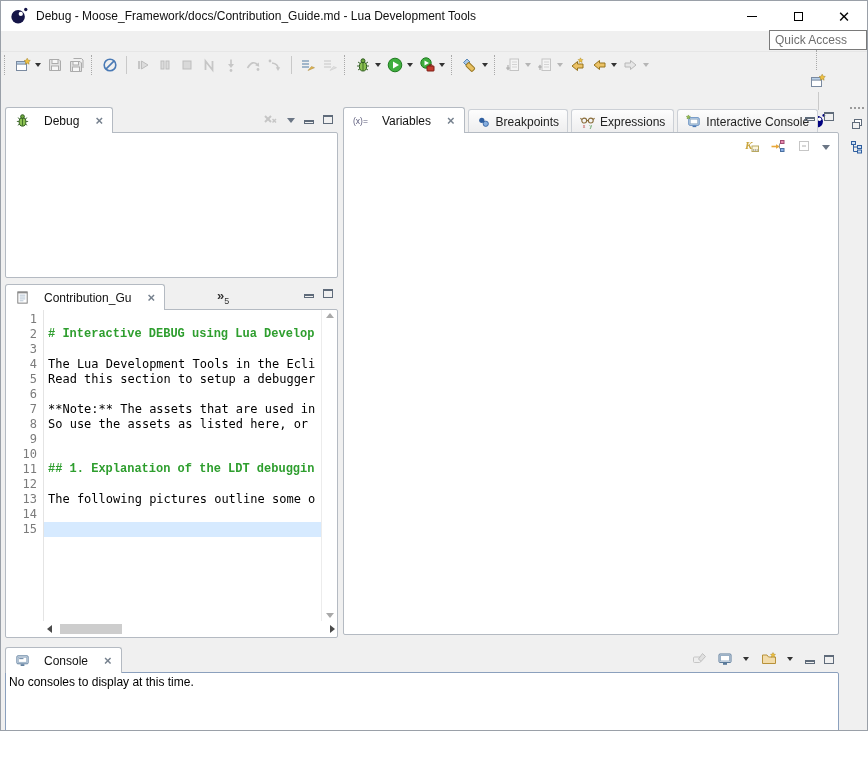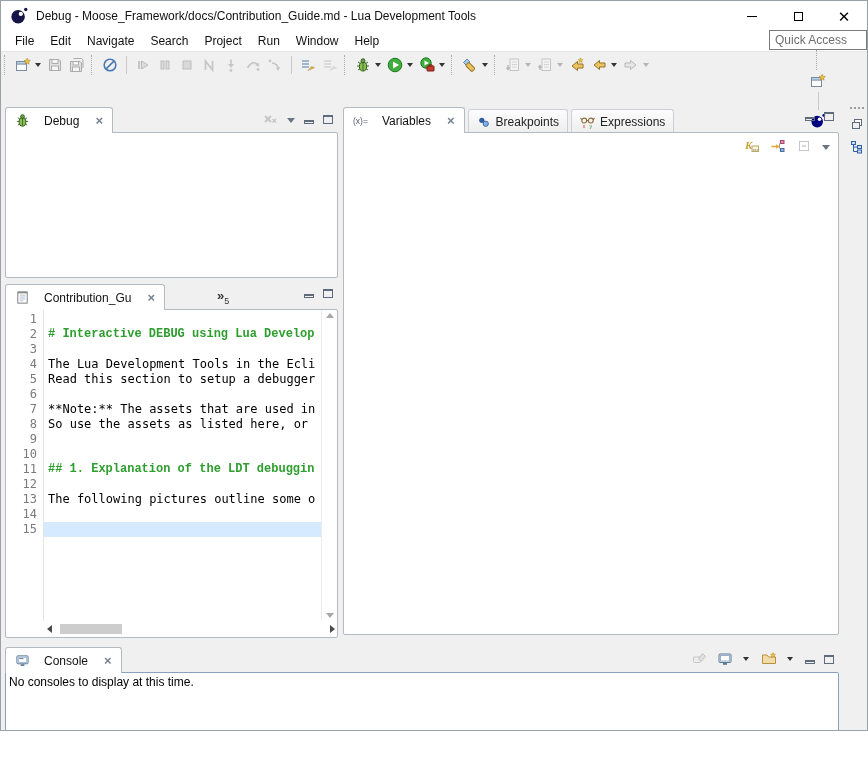--- a/index.html
+++ b/index.html
@@ -126,30 +126,20 @@
         </div>
       <div class="wbtn">
           <div class="g-max"></div>
         </div>
       <div class="wbtn">
           <span class="g-close">✕</span>
         </div>
     </div>
   </div>
 
-  <div class="menubar">
-    <span class="mi">File</span>
-    <span class="mi">Edit</span>
-    <span class="mi">Navigate</span>
-    <span class="mi">Search</span>
-    <span class="mi">Project</span>
-    <span class="mi">Run</span>
-    <span class="mi">Window</span>
-    <span class="mi">Help</span>
-  </div>
 
   <div class="toolrow r1">
     <div class="sep"></div>
     <span class="tb">
       <svg viewBox="0 0 16 16">
           <rect x="1.5" y="4.5" width="10" height="9" fill="#fff" stroke="#7a8aa0"></rect>
           <rect x="1.5" y="4.5" width="10" height="2.6" fill="#b8d0e8" stroke="#7a8aa0"></rect>
           <path d="M12.2 1.2 l1 2 2.1.3 -1.6 1.5 .4 2.2 -1.9-1.1 -1.9 1.1 .4-2.2 -1.6-1.5 2.1-.3 z" fill="#f0c040" stroke="#a08020" stroke-width="0.5"></path>
         </svg>
     </span>
@@ -497,20 +487,29 @@
               <circle cx="4.5" cy="7" r="2.6"></circle>
               <circle cx="11.5" cy="7" r="2.6"></circle>
               <path d="M7.1 7 h1.8"></path>
               <path d="M1.9 6 l-1.4-1.5 M14.1 6 l1.4-1.5"></path>
             </g>
             <text x="3" y="15" font-size="5.5" fill="#c04040">x</text>
             <text x="10" y="15" font-size="5.5" fill="#3a8a3a">y</text>
           </svg>
         <span>Expressions</span>
       </div>
+      <div class="tab-un">
+        <svg width="15" height="15" viewBox="0 0 16 16">
+            <rect x="3" y="4" width="11" height="8" rx="1" fill="#cfe4f4" stroke="#4a7ab5"></rect>
+            <rect x="4.5" y="5.5" width="8" height="5" fill="#fff" stroke="#9ab0c6"></rect>
+            <rect x="7" y="12.5" width="4" height="1.5" fill="#4a7ab5"></rect>
+            <path d="M2.5 1 l.7 1.4 1.5.2 -1.1 1 .3 1.6 -1.4-.8 -1.4.8 .3-1.6 -1.1-1 1.5-.2 z" fill="#9cc152" stroke="#4a7a1e" stroke-width="0.4"></path>
+          </svg>
+        <span>Interactive Console</span>
+      </div>
       <div class="hbtns">
         <span class="ic-min"></span>
         <span class="ic-max"></span>
       </div>
     </div>
     <div class="pbody">
       <div class="viewbar">
         <svg viewBox="0 0 16 16">
             <text x="1" y="11" font-size="11" font-style="italic" font-weight="bold" fill="#caa53d" font-family="serif">K</text>
             <rect x="8" y="8" width="6.5" height="5.5" fill="#fdf6dc" stroke="#b8a860"></rect>

